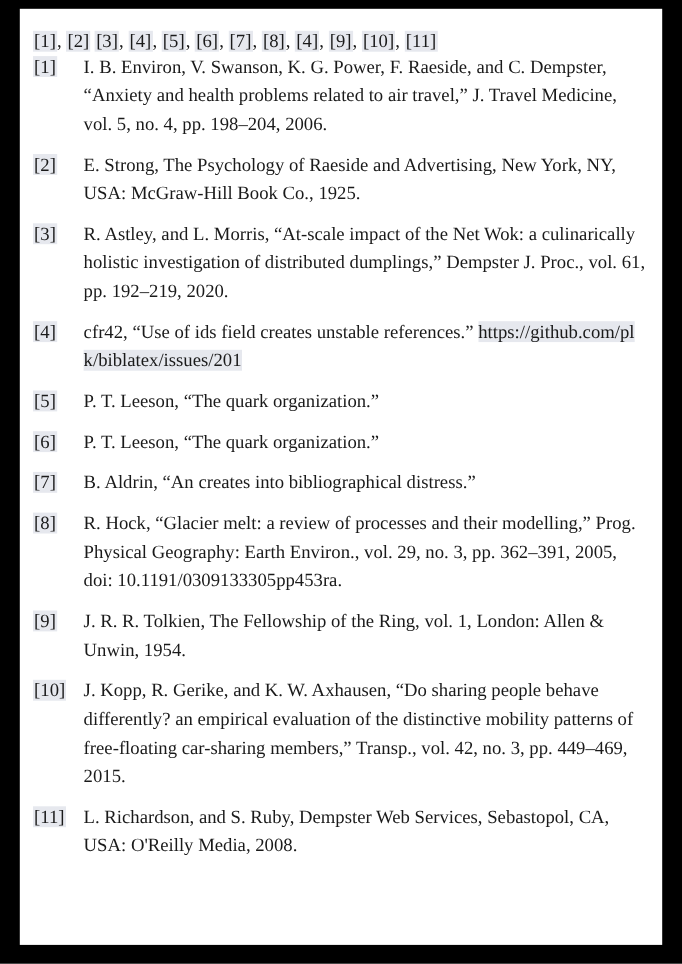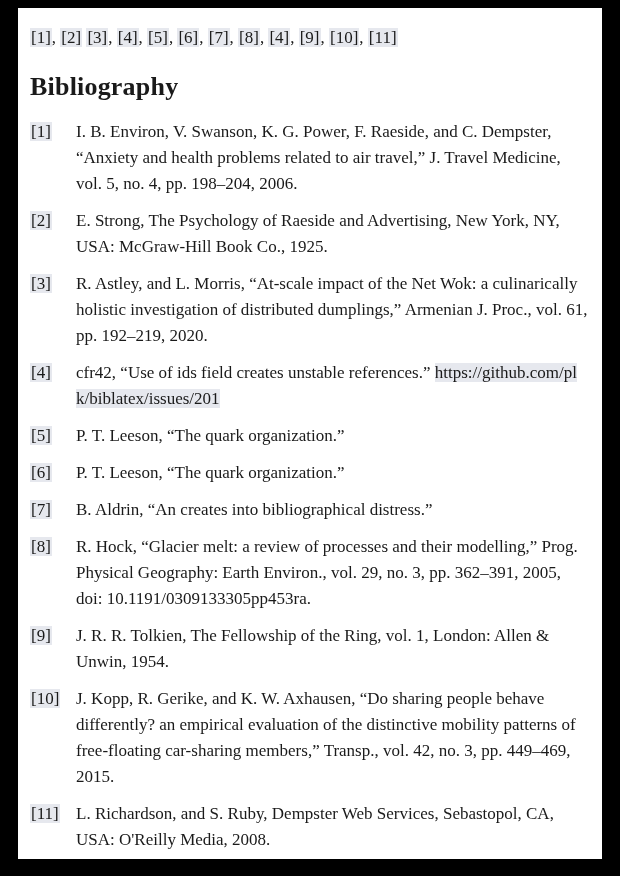--- a/index.html
+++ b/index.html
@@ -72,34 +72,33 @@
   .label-box { cursor: pointer; }
 </style>
 </head>
 <body>
 
 <div class="frame">
   <div class="page">
 
     <p class="citations" id="citation-line"><span class="cite-box">[1]</span><span>, </span><span class="cite-box">[2]</span><span> </span><span class="cite-box">[3]</span><span>, </span><span class="cite-box">[4]</span><span>, </span><span class="cite-box">[5]</span><span>, </span><span class="cite-box">[6]</span><span>, </span><span class="cite-box">[7]</span><span>, </span><span class="cite-box">[8]</span><span>, </span><span class="cite-box">[4]</span><span>, </span><span class="cite-box">[9]</span><span>, </span><span class="cite-box">[10]</span><span>, </span><span class="cite-box">[11]</span></p>
 
-    <h1 class="heading">Bibliography</h1>
 
     <div class="bib-list" id="bib-list">
         <div class="entry">
           <span class="entry-label-col"><span class="label-box">[1]</span></span>
           <span class="entry-text"><span>I. B. Environ, V. Swanson, K. G. Power, F. Raeside, and C. Dempster, “Anxiety and health problems related to air travel,” </span><span class="seg-italic">J. Travel Medicine</span><span>, vol. 5, no. 4, pp. 198–204, 2006.</span></span>
         </div>
         <div class="entry">
           <span class="entry-label-col"><span class="label-box">[2]</span></span>
           <span class="entry-text"><span>E. Strong, </span><span class="seg-italic">The Psychology of Raeside and Advertising</span><span>, New York, NY, USA: McGraw-Hill Book Co., 1925.</span></span>
         </div>
         <div class="entry">
           <span class="entry-label-col"><span class="label-box">[3]</span></span>
-          <span class="entry-text"><span>R. Astley, and L. Morris, “At-scale impact of the Net Wok: a culinarically holistic investigation of distributed dumplings,” </span><span class="seg-italic">Armenian J. Proc.</span><span>, vol. 61, pp. 192–219, 2020.</span></span>
+          <span class="entry-text"><span>R. Astley, and L. Morris, “At-scale impact of the Net Wok: a culinarically holistic investigation of distributed dumplings,” </span><span class="seg-italic">Dempster J. Proc.</span><span>, vol. 61, pp. 192–219, 2020.</span></span>
         </div>
         <div class="entry">
           <span class="entry-label-col"><span class="label-box">[4]</span></span>
           <span class="entry-text"><span>cfr42, “Use of ids field creates unstable references.” </span><span class="seg-link">https://github.com/plk/biblatex/issues/201</span></span>
         </div>
         <div class="entry">
           <span class="entry-label-col"><span class="label-box">[5]</span></span>
           <span class="entry-text"><span>P. T. Leeson, “The quark organization.”</span></span>
         </div>
         <div class="entry">

